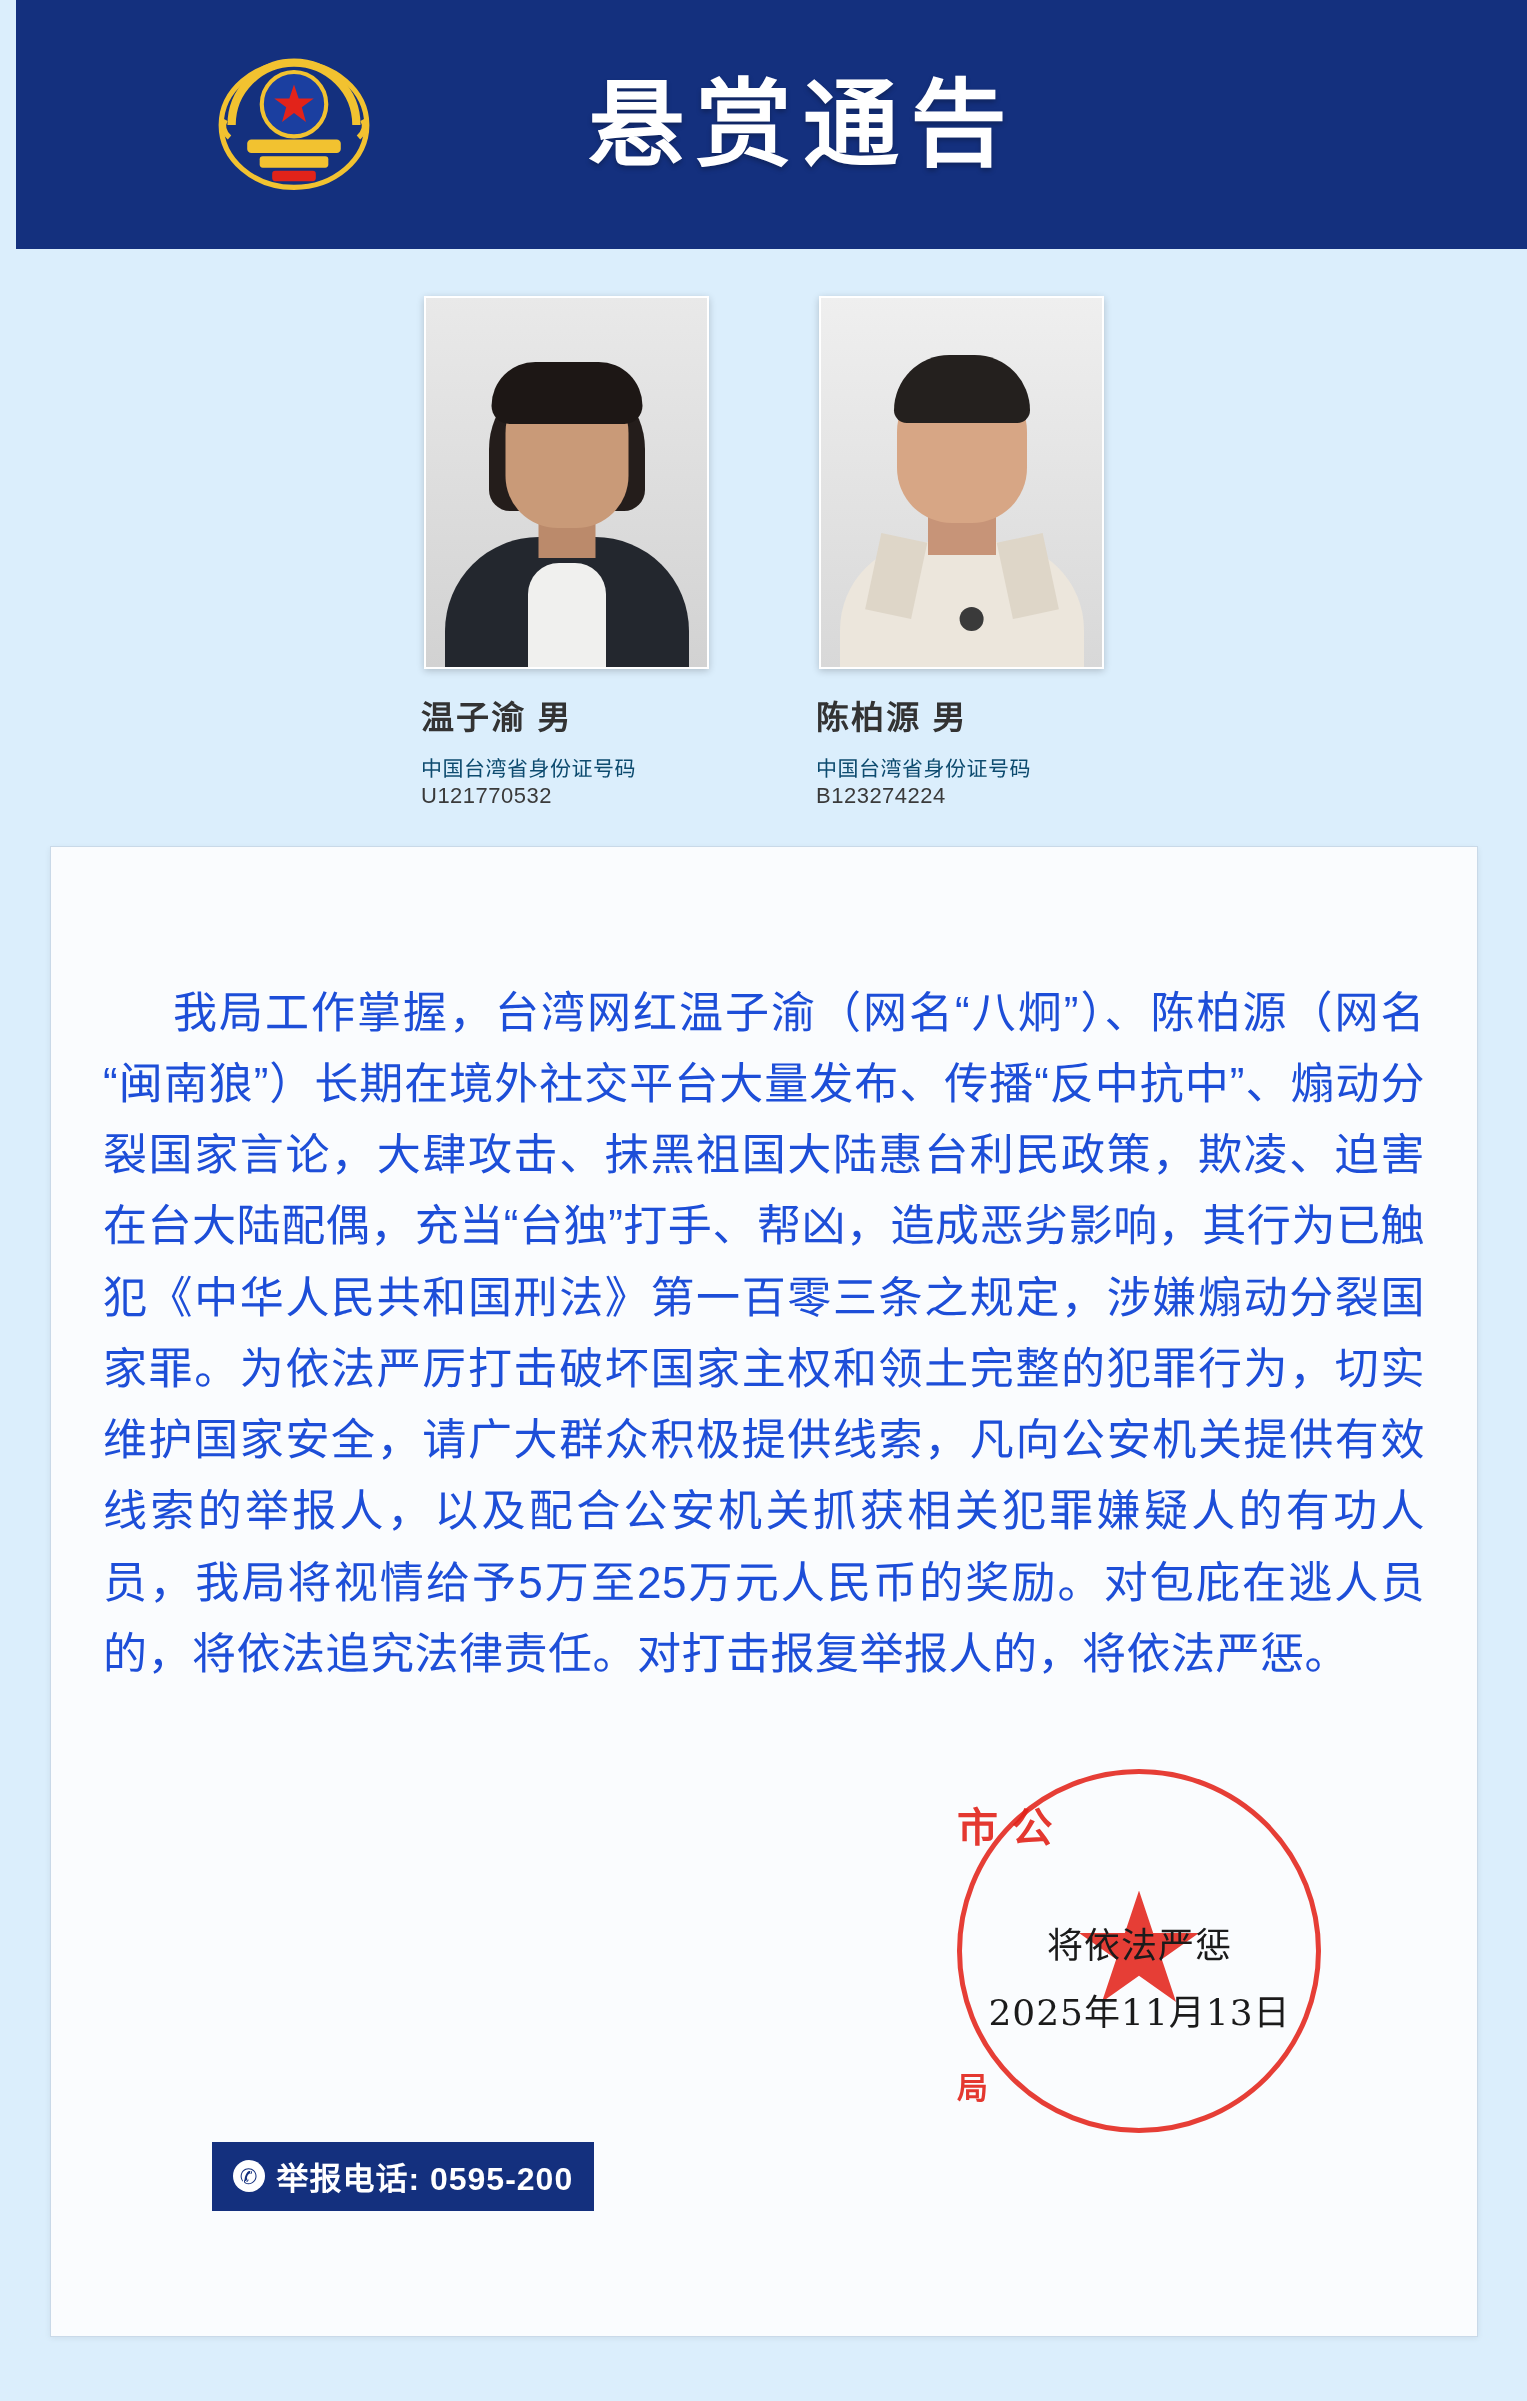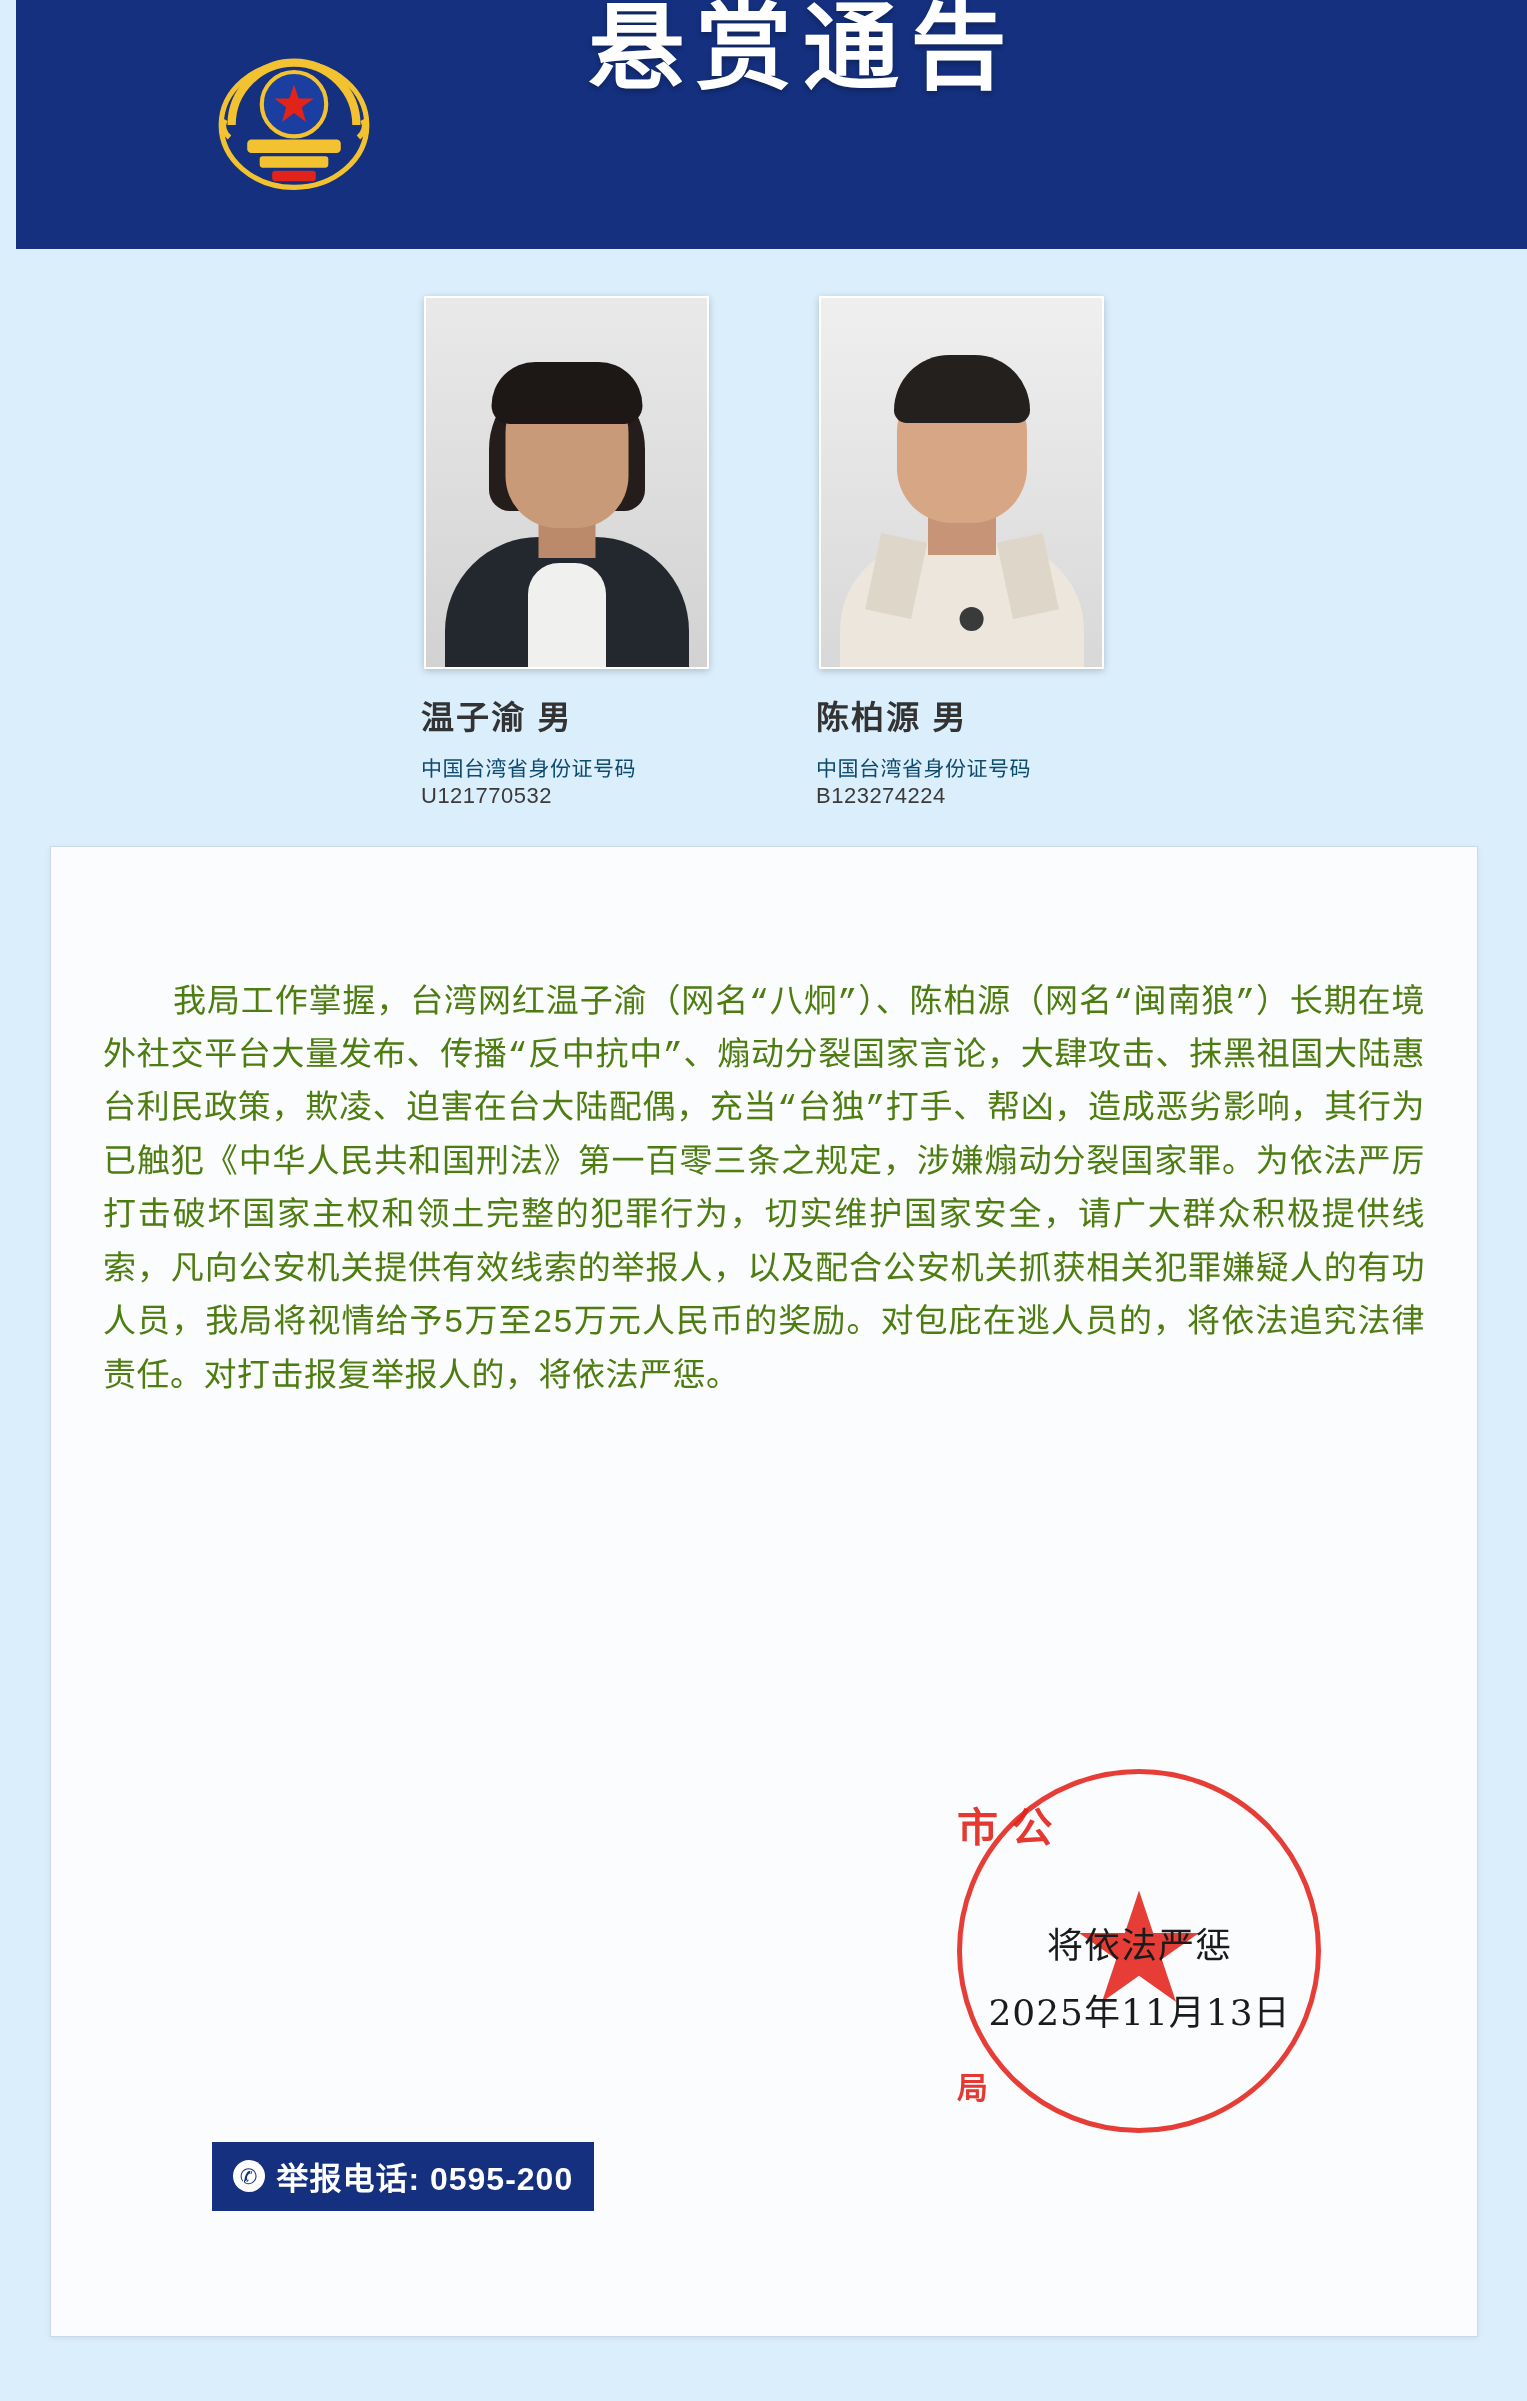--- a/index.html
+++ b/index.html
@@ -21,20 +21,21 @@
     position: relative;
     overflow: hidden;
     box-sizing: border-box;
   }
 
   
   .header {
     height: 249px;
     background: #14307e;
     display: flex;
+    align-items: center;
     justify-content: center;
     position: relative;
     margin-left: 16px;
   }
   .emblem {
     position: absolute;
     left: 200px;
     top: 50%;
     transform: translateY(-50%);
     width: 156px;
@@ -158,24 +159,24 @@
     margin: 37px 50px 0 50px;
     background: #fafcfe;
     border: 1.6px solid #c9d9e8;
     box-shadow: 0 1.6px 6.2px rgba(0,0,0,0.07);
     min-height: 1491px;
     position: relative;
     box-sizing: border-box;
     padding: 130px 52px 0 52px;
   }
   .body-text {
-    font-family: Liberation Mono, monospace;
-    font-size: 33px;
+    font-family: Liberation Sans, sans-serif;
+    font-size: 44px;
     line-height: 1.62;
-    color: #4d7c0f;
+    color: #1d4ed8;
     text-align: justify;
     text-justify: inter-character;
     text-indent: 70px;
     letter-spacing: 0.5px;
   }
 
   
   .seal-wrap {
     position: absolute;
     right: 156px;

